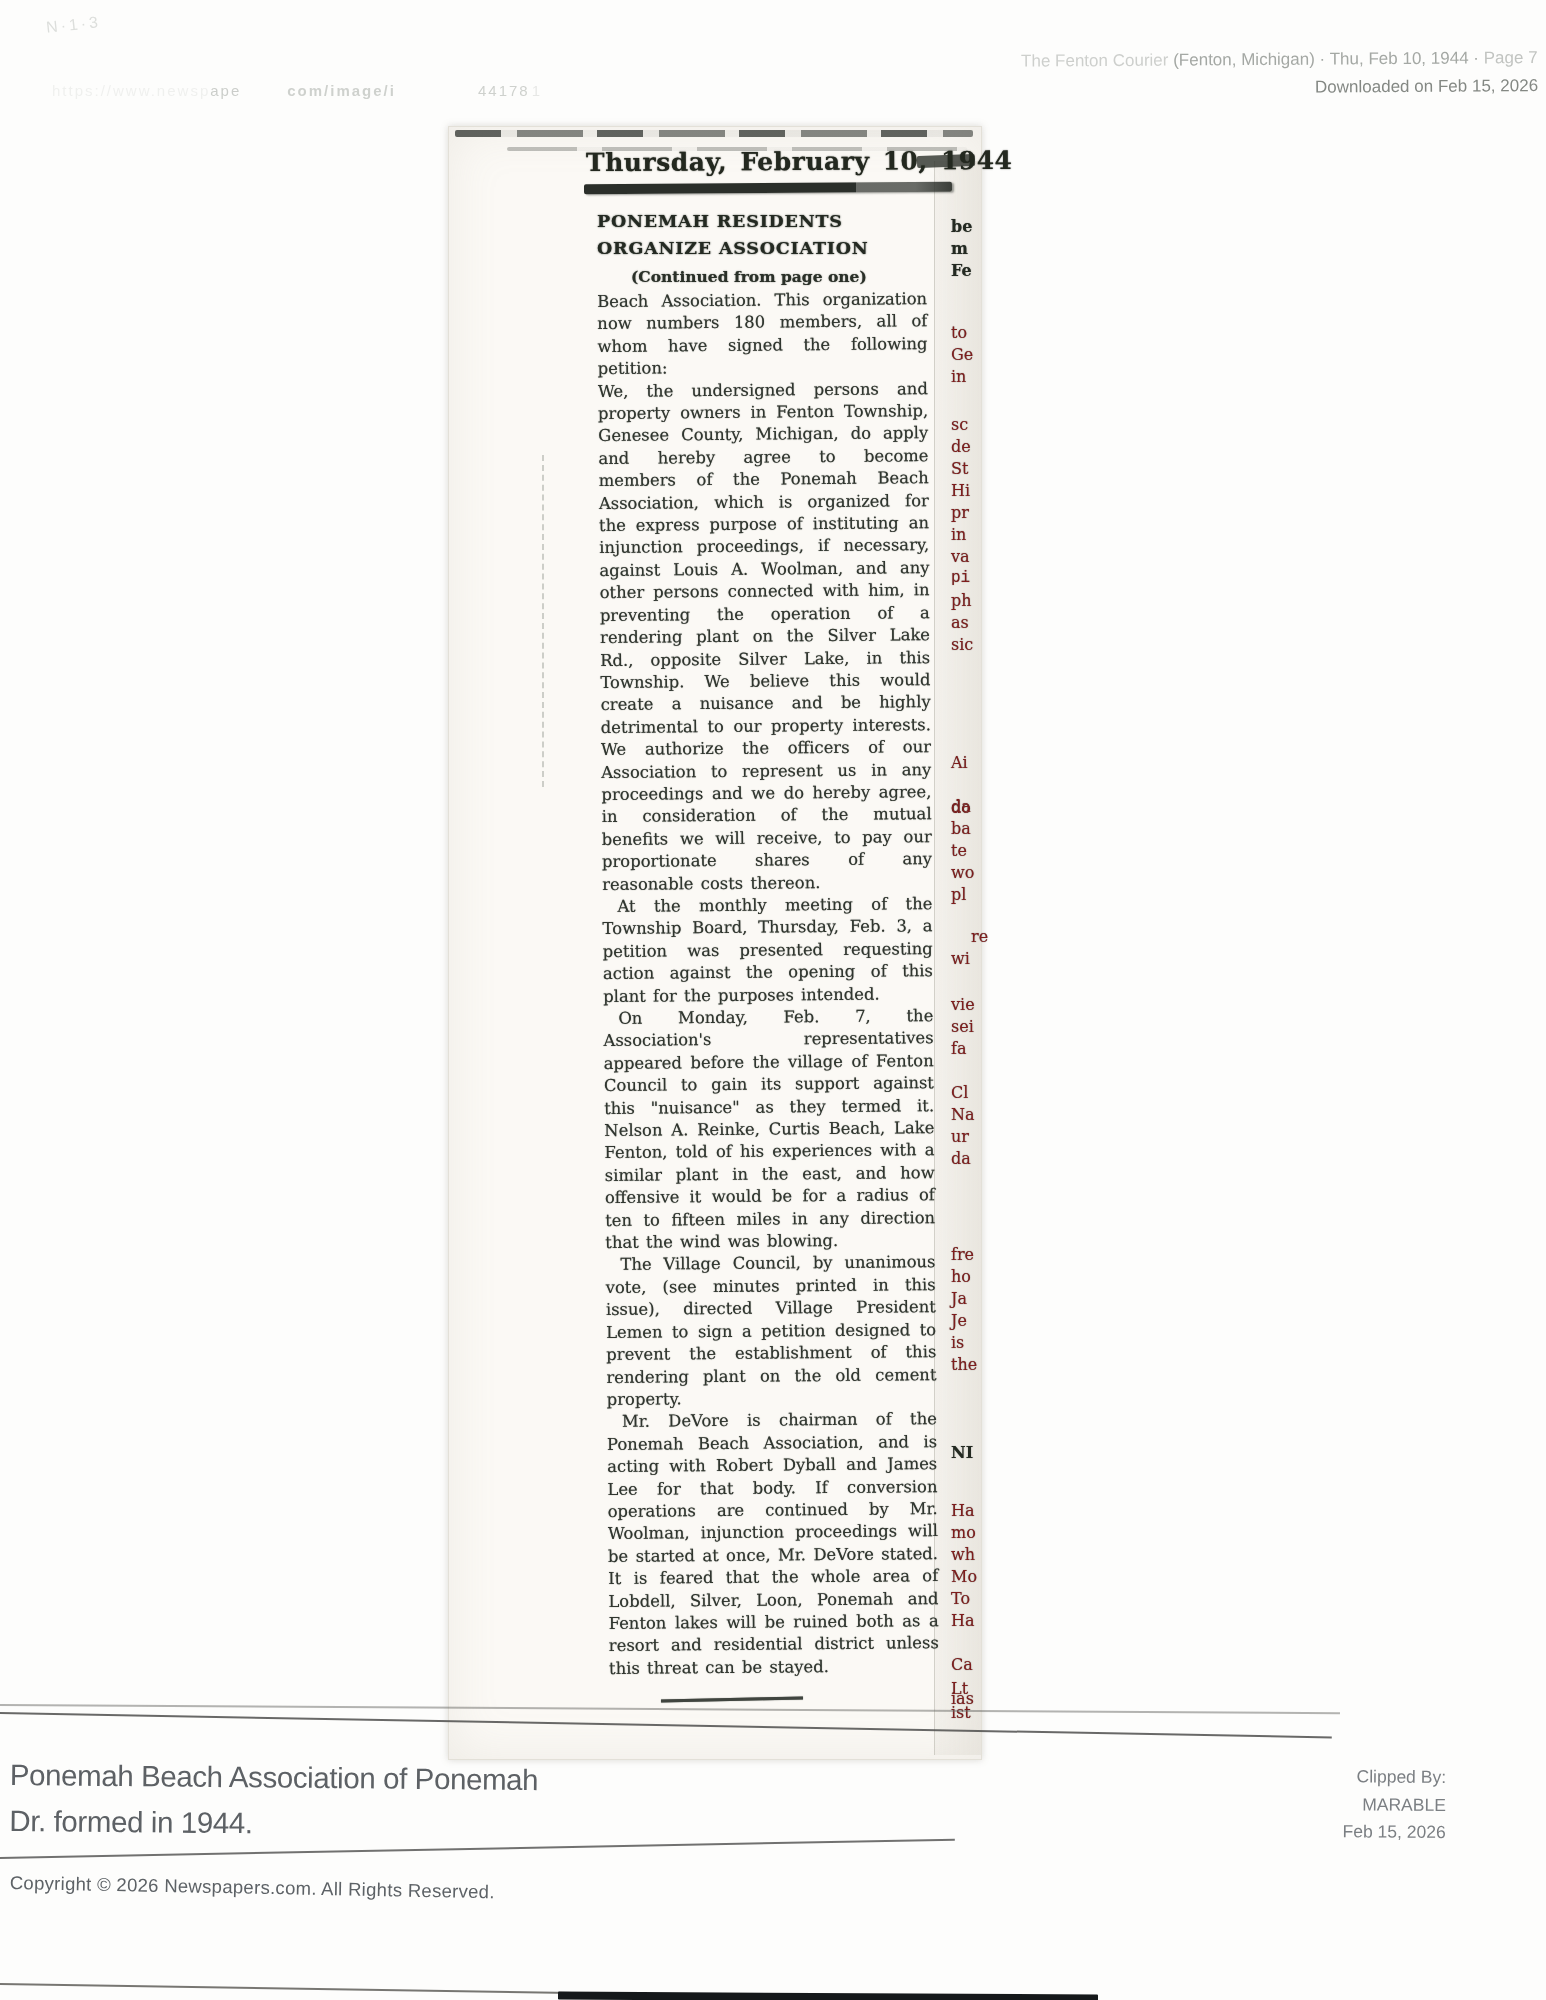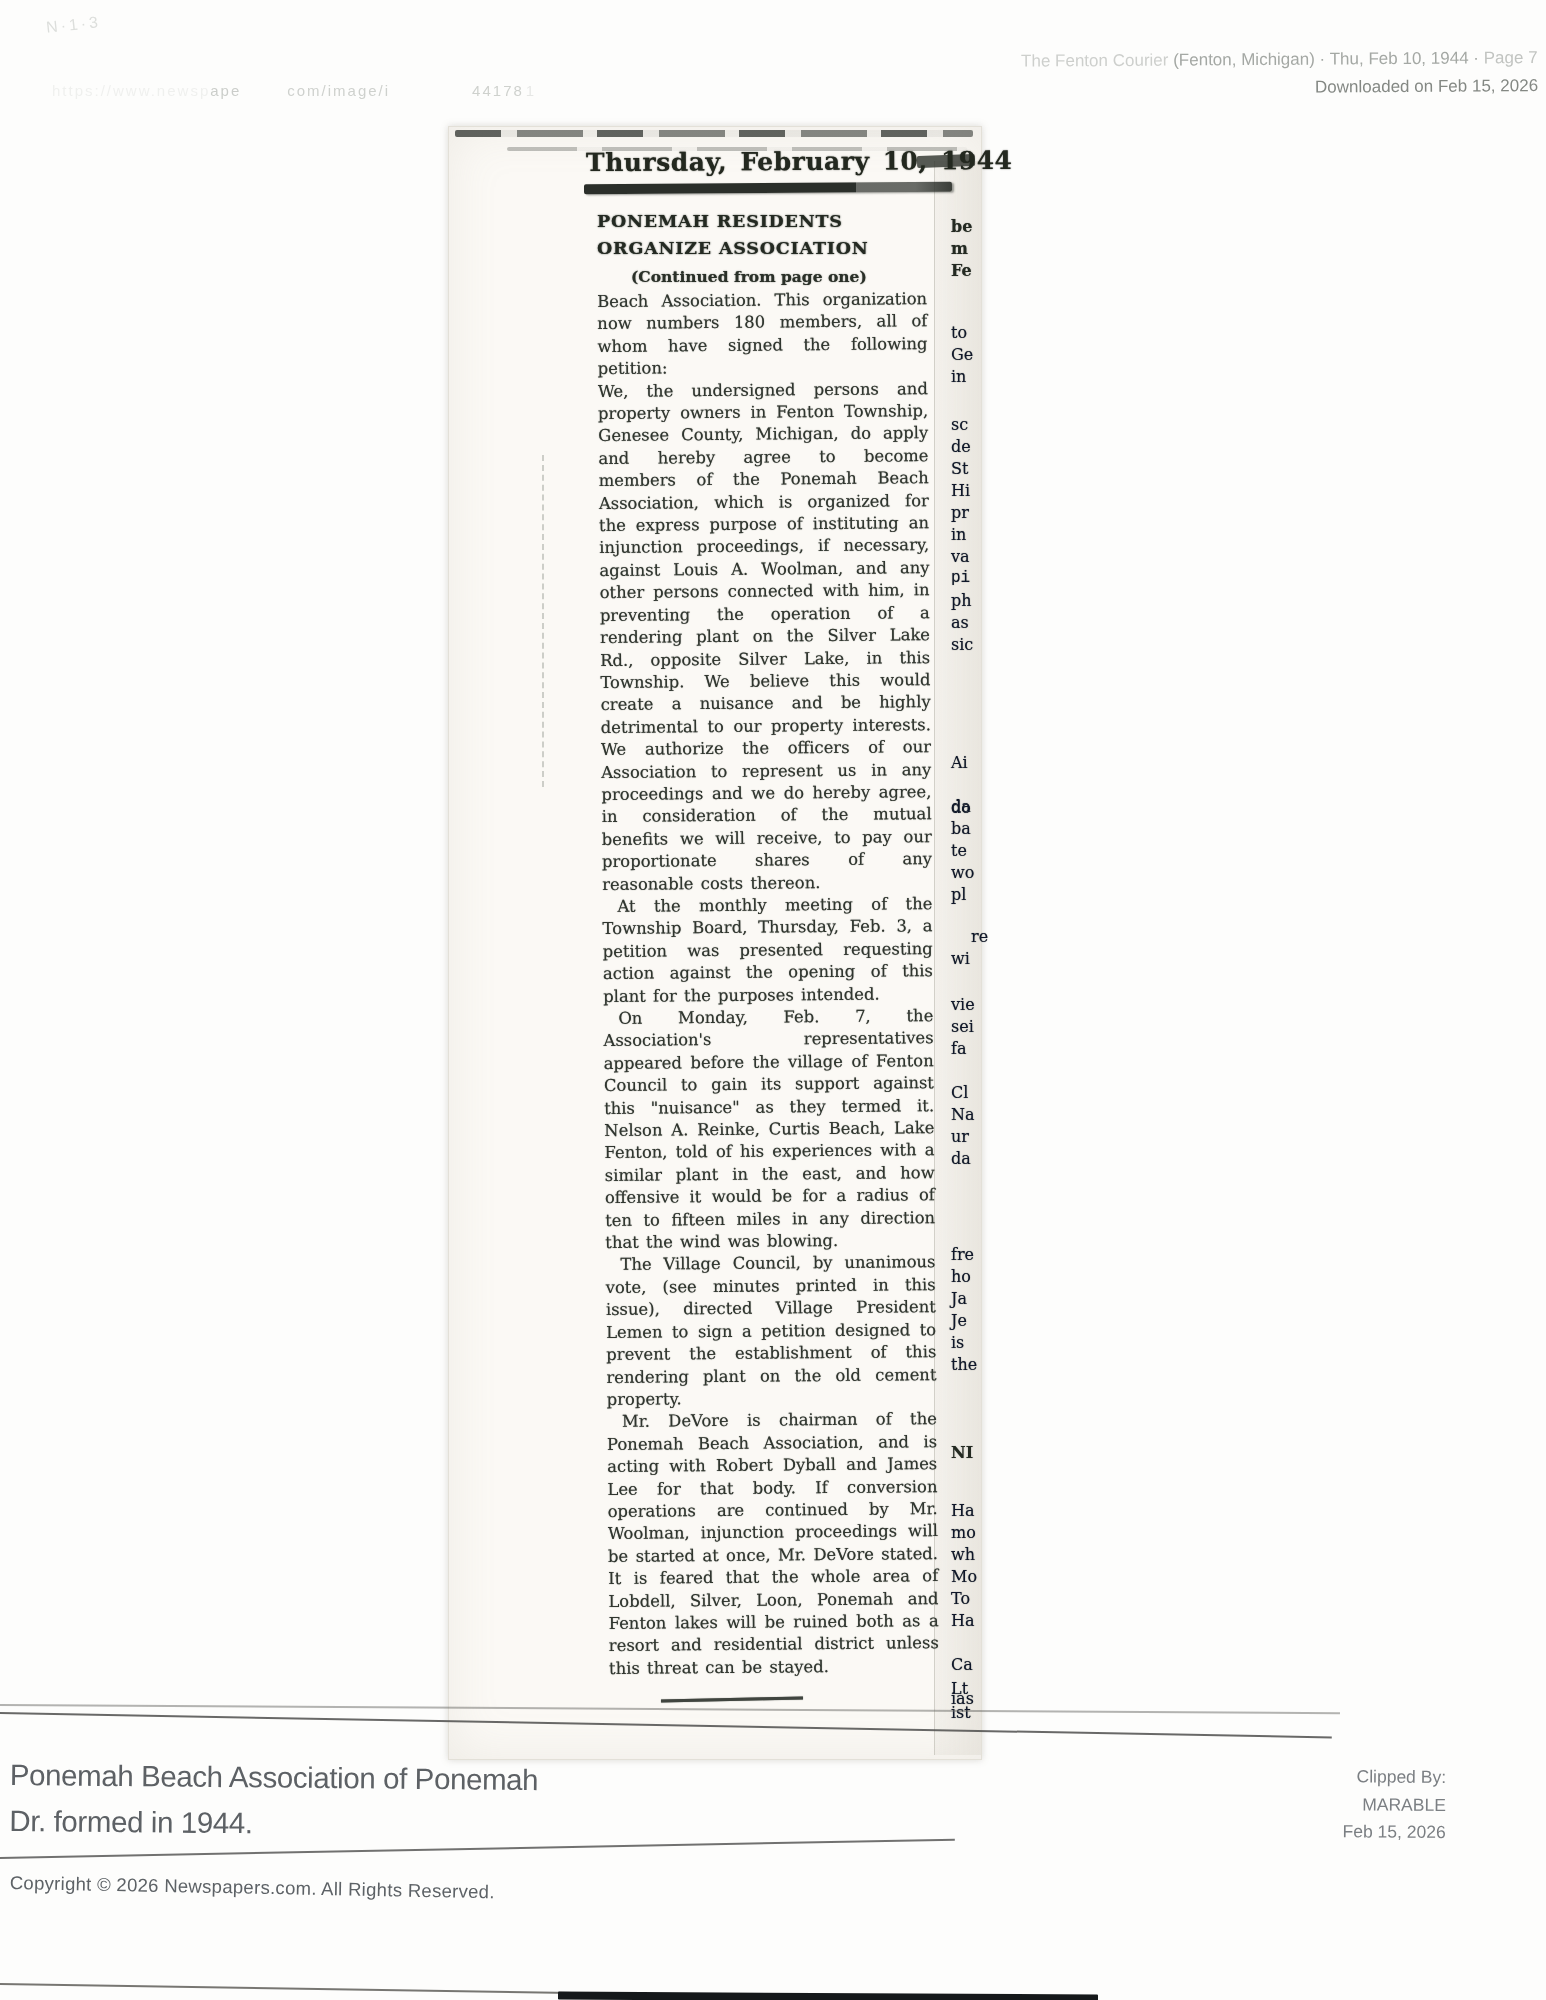--- a/index.html
+++ b/index.html
@@ -47,21 +47,21 @@
         font-family:"DejaVu Serif",serif;font-size:16.4px;line-height:22.4px;color:#30362f;
         text-align:justify;word-spacing:2px;text-shadow:0 0 1px rgba(48,54,47,.72);
         transform:rotate(-0.5deg);transform-origin:top left;}
   .para{margin:0;}
   .para.indent{text-indent:15px;}
   .end-rule{position:absolute;left:212px;top:1571px;width:142px;height:3px;background:#40453f;
         transform:rotate(-1.2deg);box-shadow:0 0 1px rgba(64,69,63,.8);}
   .fold{position:absolute;left:93px;top:328px;height:332px;width:0;
         border-left:2px dashed rgba(100,105,95,.30);}
   .frag{position:absolute;left:502px;font-family:"DejaVu Serif",serif;font-size:16px;
-        color:#0f172a;text-shadow:0 0 1px rgba(48,54,47,.7);white-space:nowrap;}
+        color:#7f1d1d;text-shadow:0 0 1px rgba(48,54,47,.7);white-space:nowrap;}
   .frag.b{font-weight:bold;color:#242a22;}
 
   
   .lineA{position:absolute;left:0;top:1712px;width:1332px;height:2px;background:#4e4e4c;
          transform:rotate(1.05deg);transform-origin:left;opacity:.85;}
   .lineA2{position:absolute;left:0;top:1704px;width:1340px;height:1.5px;background:#6a6a66;
          transform:rotate(0.35deg);transform-origin:left;opacity:.5;}
   .caption{position:absolute;left:10px;top:1752px;color:#5d6165;font-size:29.5px;
          letter-spacing:-0.4px;line-height:46px;transform:rotate(0.55deg);transform-origin:left top;}
   .clipped-by{position:absolute;right:100px;top:1764px;text-align:right;color:#7b7f83;
@@ -74,21 +74,21 @@
          transform:rotate(0.9deg);transform-origin:left;opacity:.8;}
   .bottom-bar{position:absolute;left:558px;top:1993px;width:540px;height:8px;background:#15181a;
          transform:rotate(0.3deg);border-radius:1px;}
 </style>
 </head>
 <body>
 
 <div class="page">
 
   <div class="tl-mark">N·1·3</div>
-  <div class="url-line"><span style="opacity: 0.12;">https://www.newsp</span><span style="opacity: 0.45;">ape</span><span style="opacity: 0.42; margin-left: 46px;">com/image/i</span><span style="opacity: 0.42; margin-left: 82px;">44178</span><span style="opacity: 0.2; margin-left: 2px;">1</span></div>
+  <div class="url-line"><span style="opacity: 0.12;">https://www.newsp</span><span style="opacity: 0.45;">ape</span><span style="opacity: 0.42; margin-left: 46px; font-weight: bold;">com/image/i</span><span style="opacity: 0.42; margin-left: 82px;">44178</span><span style="opacity: 0.2; margin-left: 2px;">1</span></div>
   <div class="src-line"><span style="opacity: 0.4;">The Fenton Courier</span><span style="opacity: 0.75;"> (Fenton, Michigan) · Thu, Feb 10, 1944 · </span><span style="opacity: 0.5;">Page 7</span></div>
   <div class="dl-line">Downloaded on Feb 15, 2026</div>
 
   <div class="clipping">
     <div class="strip"></div>
     <div class="smudge s1"></div>
     <div class="smudge s2"></div>
     <div class="smudge s3"></div>
     <div class="date">Thursday, February 10, 1944</div>
     <div class="date-bar"></div>

